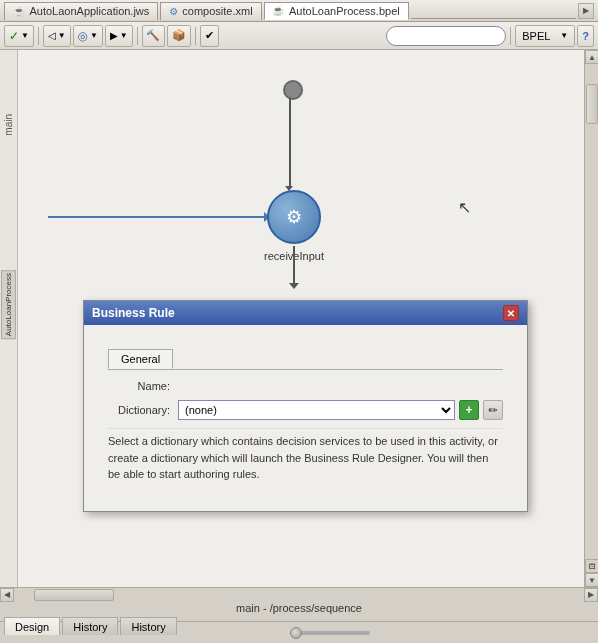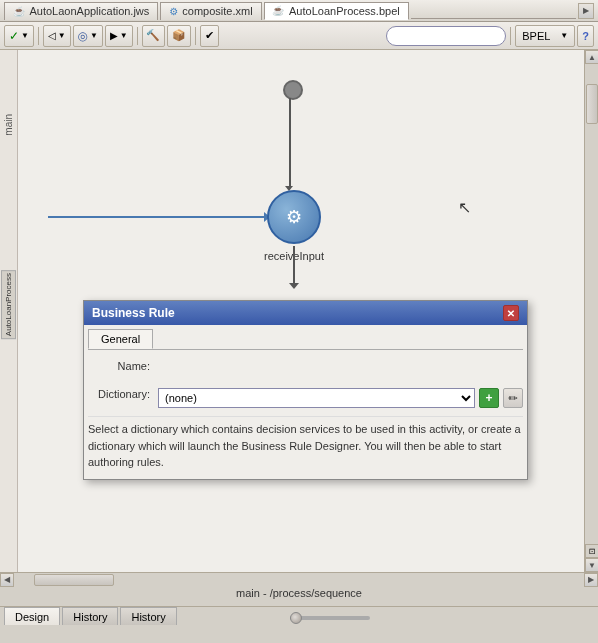--- a/index.html
+++ b/index.html
@@ -288,21 +288,21 @@
       border-radius: 2px;
       color: white;
       font-size: 10px;
       display: flex;
       align-items: center;
       justify-content: center;
       cursor: pointer;
       font-weight: bold;
     }
     .dialog-body {
-      padding: 4px;
+      padding: 24px;
     }
     .dialog-tabs {
       display: flex;
       border-bottom: 1px solid #aaa;
       margin-bottom: 10px;
     }
     .dialog-tab {
       padding: 3px 12px;
       background: linear-gradient(to bottom, #e8e4de, #d0ccc8);
       border: 1px solid #aaa;
@@ -333,21 +333,20 @@
       border: 1px solid #8888aa;
       background: #fff;
       padding: 0 4px;
       font-size: 11px;
     }
     .form-select-container {
       flex: 1;
       display: flex;
       align-items: center;
       gap: 4px;
-      margin-top: 8px;
     }
     .form-select {
       flex: 1;
       height: 20px;
       border: 1px solid #8888aa;
       background: #fff;
       font-size: 11px;
       padding: 0 2px;
     }
     .icon-btn-green {
@@ -498,21 +497,21 @@
       font-size: 14px;
     }
 
     
     .bottom-tabs {
       background: #d4d0c8;
       border-top: 1px solid #b0a898;
       display: flex;
       align-items: flex-end;
       height: 22px;
-      padding: 18px 4px;
+      padding: 8px 4px;
       gap: 2px;
     }
     .bottom-tab {
       padding: 2px 10px;
       background: linear-gradient(to bottom, #dedad4, #c8c4be);
       border: 1px solid #aaa;
       border-bottom: none;
       font-size: 11px;
       cursor: pointer;
       height: 18px;

